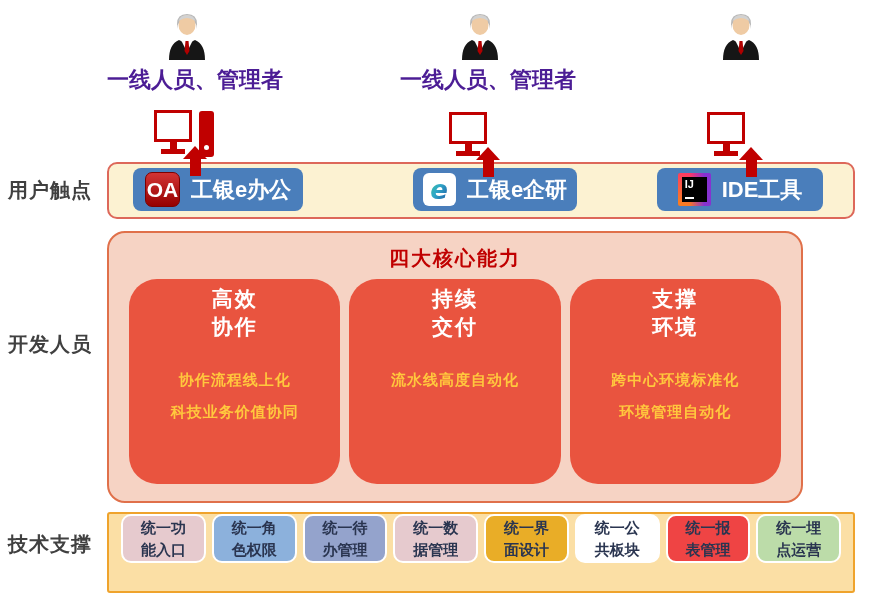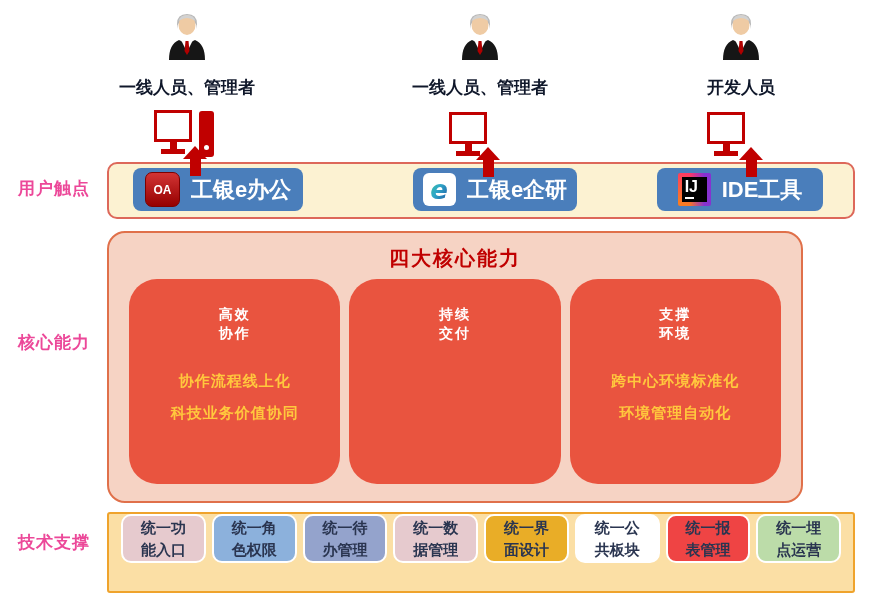--- a/index.html
+++ b/index.html
@@ -2,33 +2,33 @@
 <html><head>
 <meta charset="utf-8">
 <style>
   html,body{margin:0;padding:0;background:#fff;}
   .canvas{
     position:relative;width:882px;height:607px;background:#ffffff;
     font-family:"Liberation Sans","DejaVu Sans",sans-serif;overflow:hidden;
   }
   
   .row-label{
-    position:absolute;left:18px;font-size:17px;font-weight:bold;color:#ec4899;
+    position:absolute;left:8px;font-size:20px;font-weight:bold;color:#404040;
     letter-spacing:1px;white-space:nowrap;
   }
   .row-label.r1{top:177px;}
   .row-label.r2{top:331px;}
   .row-label.r3{top:531px;}
 
   
   .user-group{position:absolute;top:10px;width:160px;text-align:center;}
   .user-group.u1{left:107px;}
   .user-group.u2{left:400px;}
   .user-group.u3{left:661px;}
-  .user-name{margin-top:12px;font-size:17px;font-weight:bold;color:#0f172a;white-space:nowrap;}
+  .user-name{margin-top:1px;font-size:22px;font-weight:bold;color:#4c1d95;white-space:nowrap;}
 
   
   .computer{position:absolute;display:flex;flex-direction:column;align-items:center;width:42px;}
   .computer.c1{left:152px;top:110px;}
   .computer.c2{left:447px;top:112px;}
   .computer.c3{left:705px;top:112px;}
   .monitor{width:32px;height:26px;border:3px solid #C00000;background:#fff;}
   .monitor-neck{width:7px;height:7px;background:#C00000;}
   .monitor-base{width:24px;height:5px;background:#C00000;}
   .tower{position:absolute;left:199px;top:111px;width:15px;height:46px;background:#C00000;border-radius:3px;}
@@ -50,50 +50,50 @@
   .touch-box{
     position:absolute;height:43px;box-sizing:border-box;border-radius:8px;background:#4A7EBB;
     display:flex;align-items:center;justify-content:center;gap:11px;z-index:4;
   }
   .touch-box.t1{left:133px;top:168px;width:170px;}
   .touch-box.t2{left:413px;top:168px;width:164px;}
   .touch-box.t3{left:657px;top:168px;width:166px;}
   .touch-label{color:#fff;font-size:22px;font-weight:bold;white-space:nowrap;}
   .oa-icon{
     width:33px;height:33px;border-radius:7px;background:linear-gradient(#D23434,#960000);
-    display:flex;align-items:center;justify-content:center;color:#fff;font-size:12px;font-weight:bold;
+    display:flex;align-items:center;justify-content:center;color:#fff;font-size:21px;font-weight:bold;
     border:1px solid #7d0000;
   }
   .e-icon{
     width:33px;height:33px;border-radius:6px;background:#fff;
     display:flex;align-items:center;justify-content:center;
   }
   .ij-icon{
     position:relative;width:33px;height:33px;border-radius:2px;
     background:
       linear-gradient(90deg, rgba(128,48,216,0) 35%, rgba(128,48,216,0.95) 80%),
       linear-gradient(200deg, #FE2F6D 10%, #F97B22 90%);
   }
   .ij-inner{
     position:absolute;left:4px;top:4px;right:4px;bottom:4px;background:#000;
-    color:#fff;font-size:16px;font-weight:bold;line-height:1;padding:2px 0 0 3px;box-sizing:border-box;
+    color:#fff;font-size:11px;font-weight:bold;line-height:1;padding:2px 0 0 3px;box-sizing:border-box;
   }
   .ij-inner::after{content:'';position:absolute;left:3px;bottom:3px;width:9px;height:2px;background:#fff;}
 
   
   .core-band{
     position:absolute;left:107px;top:231px;width:696px;height:272px;box-sizing:border-box;
     background:#F6D3C4;border:2px solid #E0704A;border-radius:18px;
   }
   .core-title{margin-top:12px;text-align:center;color:#C00000;font-size:20px;font-weight:bold;letter-spacing:2px;}
   .core-boxes{display:flex;gap:9px;padding:7px 20px 0 20px;}
   .core-box{
     flex:1;height:205px;background:#E9543F;border-radius:28px;text-align:center;color:#fff;
   }
-  .core-box-title{margin-top:26px;font-size:14px;font-weight:bold;line-height:1.35;letter-spacing:2px;}
+  .core-box-title{margin-top:6px;font-size:21px;font-weight:bold;line-height:1.35;letter-spacing:2px;}
   .core-points{margin-top:22px;}
   .core-point{font-size:15px;font-weight:bold;color:#FFC83D;line-height:2.15;letter-spacing:1px;}
 
   
   .support-band{
     position:absolute;left:107px;top:512px;width:748px;height:81px;box-sizing:border-box;
     background:#FBDFA5;border:2px solid #EFA32C;border-radius:3px;
     display:flex;align-items:flex-start;gap:6px;padding:0 12px;
   }
   .support-item{
@@ -139,21 +139,20 @@
     <span>
       <svg width="46" height="50" viewBox="0 0 46 50">
         <path d="M13 14 Q13 4 23 4 Q33 4 33 14 L33 19 Q33 10 23 10 Q13 10 13 19 Z" fill="#B9B9B9"></path>
         <ellipse cx="23" cy="15" rx="8.5" ry="10" fill="#EFCBA4"></ellipse>
         <path d="M14.5 11 Q16 5 23 5 Q30 5 31.5 11 Q27 8 23 8 Q19 8 14.5 11 Z" fill="#D2D2D2"></path>
         <path d="M5 50 Q5 34 15 30 L23 34 L31 30 Q41 34 41 50 Z" fill="#161616"></path>
         <path d="M17 30 L29 30 L23 42 Z" fill="#FFFFFF"></path>
         <path d="M21.5 31 L24.5 31 L25.5 41 L23 45 L20.5 41 Z" fill="#B00000"></path>
       </svg>
     </span>
-    <div class="user-name">开发人员</div>
   </div>
 
   <div class="computer c1">
     <div class="monitor"></div>
       <div class="monitor-neck"></div>
       <div class="monitor-base"></div>
   </div>
   <div class="tower"></div>
 
   <div class="computer c2">
@@ -175,21 +174,21 @@
   <div class="up-arrow a2">
     <div class="arrow-head"></div>
       <div class="arrow-stem"></div>
   </div>
   <div class="up-arrow a3">
     <div class="arrow-head"></div>
       <div class="arrow-stem"></div>
   </div>
 
   <div class="row-label r1">用户触点</div>
-  <div class="row-label r2">核心能力</div>
+  <div class="row-label r2">开发人员</div>
   <div class="row-label r3">技术支撑</div>
 
   <div class="touch-band"></div>
 
   <div class="touch-box t1">
     <span class="oa-icon">OA</span>
     <span class="touch-label">工银e办公</span>
   </div>
 
   <div class="touch-box t2">
@@ -228,20 +227,24 @@
           <div class="core-point">协作流程线上化</div>
           <div class="core-point">科技业务价值协同</div>
         </div>
       </div>
 
       <div class="core-box">
         <div class="core-box-title">
           <div>持续</div>
           <div>交付</div>
         </div>
+        <div class="core-points">
+          <div class="core-point">流水线高度自动化</div>
+          <div class="core-point"></div>
+        </div>
       </div>
 
 
       <div class="core-box">
         <div class="core-box-title">
           <div>支撑</div>
           <div>环境</div>
         </div>
         <div class="core-points">
           <div class="core-point">跨中心环境标准化</div>

